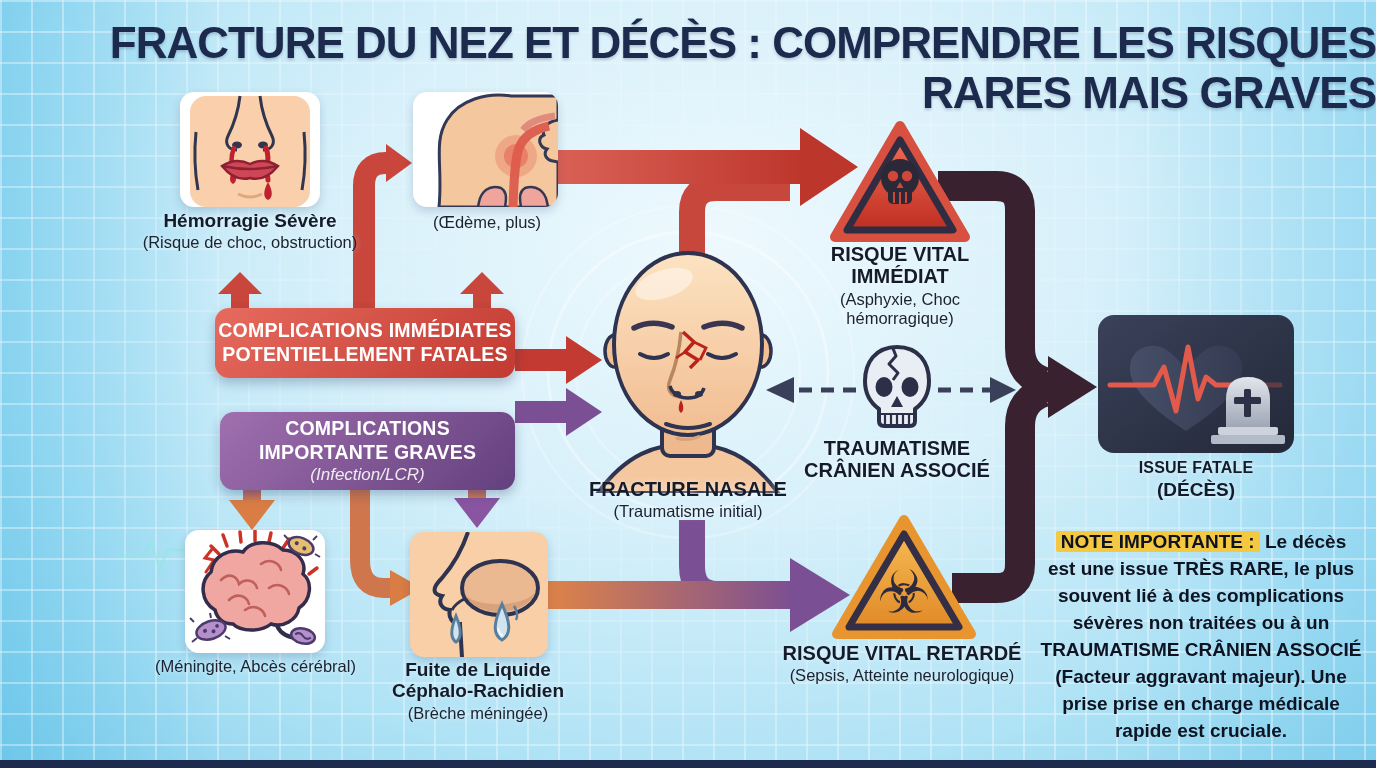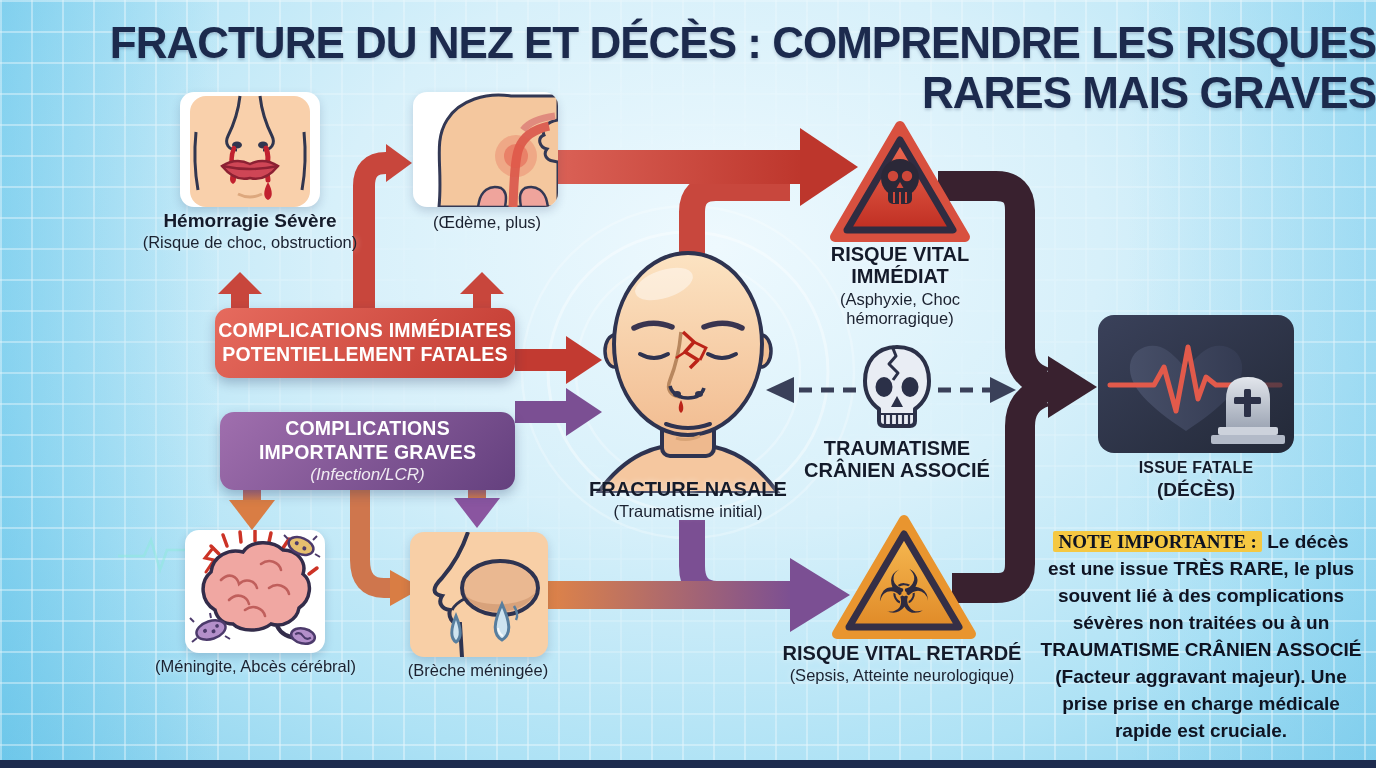--- a/index.html
+++ b/index.html
@@ -35,21 +35,21 @@
     flex-direction:column;justify-content:center;align-items:center;text-align:center;
     box-shadow:0 5px 12px rgba(25,45,90,.28);}
   .flowbox .l1{font-weight:bold;font-size:19.5px;line-height:1.22;letter-spacing:.2px;}
   .flowbox .l2{font-weight:normal;font-size:17px;line-height:1.2;color:rgba(255,255,255,.88);font-style:italic;}
   #box-immediate{left:215px;top:308px;width:300px;height:70px;
     background:linear-gradient(135deg,#e66b5e,#c23a31);}
   #box-secondary{left:220px;top:412px;width:295px;height:78px;
     background:linear-gradient(135deg,#a06fae,#64407e);}
   #note{position:absolute;z-index:3;left:1040px;top:528px;width:322px;text-align:center;
     font-size:19px;font-weight:bold;line-height:27px;color:#0e1322;}
-  #note .hl{background:#f5c842;padding:0 5px;border-radius:2px;font-family:Liberation Serif, serif;}
+  #note .hl{background:#f5c842;padding:0 5px;border-radius:2px;}
 </style>
 </head>
 <body>
 
 <div id="stage">
   <div id="grid"></div>
 
   <svg id="arrows" viewBox="0 0 1376 768" width="1376" height="768">
     <defs>
       <linearGradient id="gRed" x1="0" y1="0" x2="1" y2="0">
@@ -360,20 +360,21 @@
       <ellipse cx="90" cy="56" rx="38" ry="27" fill="#eab891" stroke="#2e3350" stroke-width="4"></ellipse>
       <path d="M54,62 C66,76 112,76 126,60 C114,86 66,86 54,62 Z" fill="#c9906a" opacity=".55"></path>
       <path d="M56,66 C48,70 44,74 42,78" stroke="#2e3350" stroke-width="3" fill="none"></path>
       <path d="M92,72 C84,90 82,102 92,108 C102,102 100,90 92,72 Z" fill="#cfe4f0" stroke="#587e9e" stroke-width="3"></path>
       <path d="M88,96 q1,6 5,8" stroke="#ffffff" stroke-width="2" fill="none" opacity=".8"></path>
       <path d="M46,84 C41,96 40,106 46,110 C52,106 51,96 46,84 Z" fill="#cfe4f0" stroke="#587e9e" stroke-width="3"></path>
       <path d="M104,74 q5,8 2,14" stroke="#587e9e" stroke-width="2.5" fill="none"></path>
     </svg>
   </div>
   <div class="lblblock" style="left:383px;top:659px;width:190px;">
+    <div class="lbl">Fuite de Liquide Céphalo-Rachidien</div>
     <div class="sub">(Brèche méningée)</div>
   </div>
 
   <div id="note">
     <span class="hl">NOTE IMPORTANTE :</span>
     <span>Le décès est une issue TRÈS RARE, le plus souvent lié à des complications sévères non traitées ou à un TRAUMATISME CRÂNIEN ASSOCIÉ (Facteur aggravant majeur). Une prise prise en charge médicale rapide est cruciale.</span>
   </div>
 
   <div id="bottom-strip"></div>
 </div>

